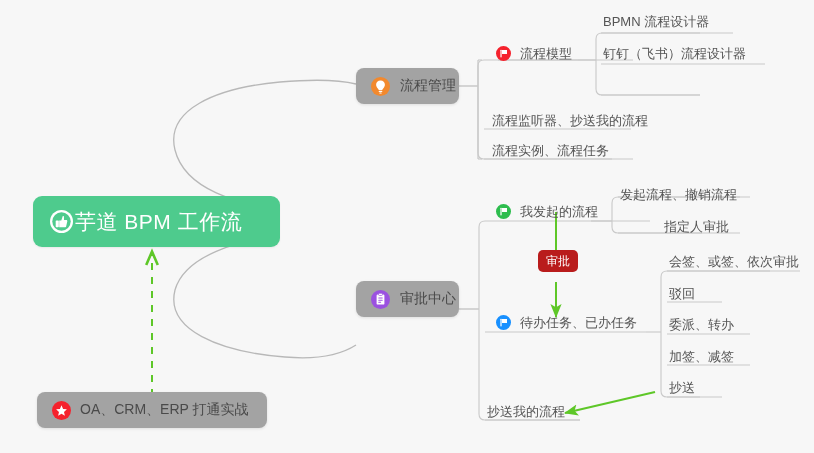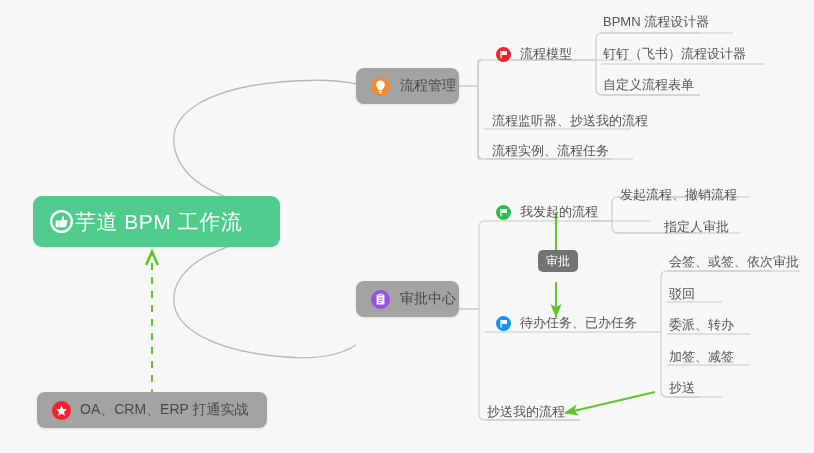--- a/index.html
+++ b/index.html
@@ -62,21 +62,21 @@
 
   #node-process-mgmt { left: 356px; top: 68px; width: 103px; height: 36px; }
   #node-approval-ctr { left: 356px; top: 281px; width: 103px; height: 36px; }
   #node-integration  { left: 37px;  top: 392px; width: 230px; height: 36px; }
   #node-integration .card-label { font-size: 14px; margin-left: 8px; }
 
   
   .l2-node {
     position: absolute;
     display: flex;
-    align-items: center;
+    align-items: flex-start;
     white-space: nowrap;
     padding-bottom: 4px;
   }
   .l2-label {
     font-size: 13px;
     color: #555555;
     margin-left: 8px;
   }
 
   
@@ -84,21 +84,21 @@
     position: absolute;
     font-size: 13px;
     color: #555555;
     white-space: nowrap;
     padding-bottom: 4px;
   }
 
   
   .callout {
     position: absolute;
-    background: #737373;
+    background: #b91c1c;
     color: #ffffff;
     font-size: 12px;
     border-radius: 5px;
     padding: 5px 8px;
     white-space: nowrap;
     line-height: 1;
   }
 
   
   .icon-badge {
@@ -244,23 +244,20 @@
   <div class="leaf-node" style="left:603px; top:13px;">
     <span>BPMN 流程设计器</span>
   </div>
 
   <div class="leaf-node" style="left:492px; top:142px;">
     <span>流程实例、流程任务</span>
   </div>
   <div class="leaf-node" style="left:603px; top:45px;">
     <span>钉钉（飞书）流程设计器</span>
   </div>
-  <div class="leaf-node" style="left:603px; top:76px;">
-    <span>自定义流程表单</span>
-  </div>
 
   <div class="l2-node" style="left:495px; top:203px;">
     <span class="icon-badge">
       <svg width="15" height="15" viewBox="0 0 15 15">
         <circle cx="7.5" cy="7.5" r="7.5" fill="#2ebd4e"></circle>
         <rect x="4.4" y="3.7" width="1.25" height="7.7" rx="0.55" fill="#ffffff"></rect>
         <path d="M6.0 4.0 L11.0 4.0 L11.0 8.0 L6.0 8.0 Z" fill="#ffffff"></path>
       </svg>
     </span>
     <span class="l2-label">我发起的流程</span>

